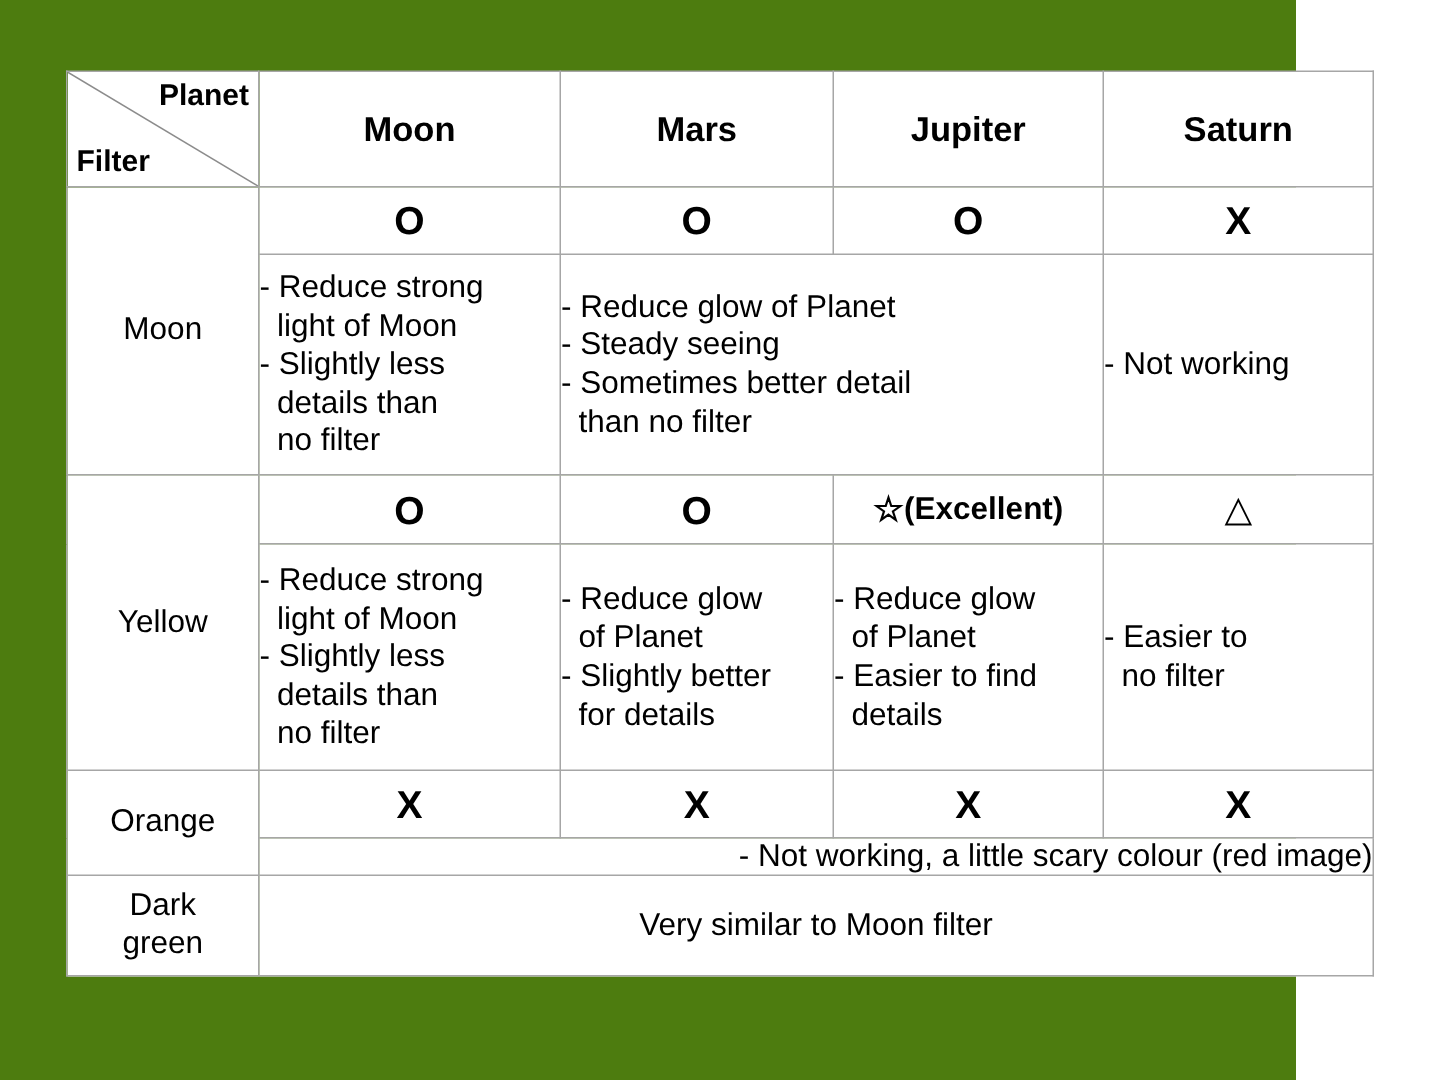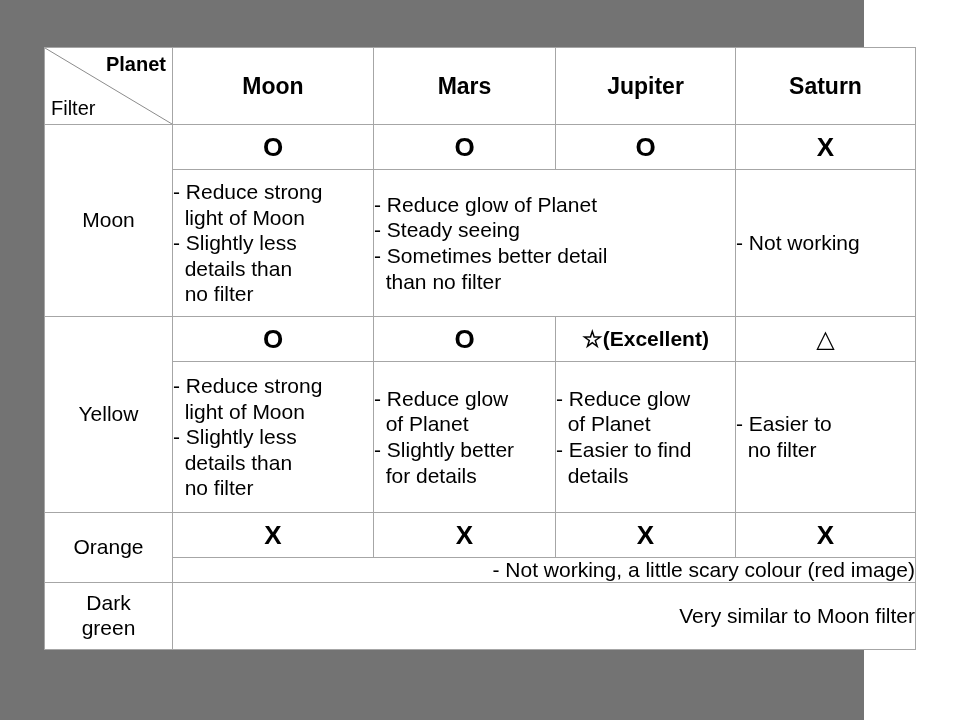--- a/index.html
+++ b/index.html
@@ -12,21 +12,21 @@
     height: 720px;
     font-family: "Liberation Sans", sans-serif;
     color: #000000;
     overflow: hidden;
   }
 
   .page {
     position: relative;
     width: 864px;
     height: 720px;
-    background: #737373;
+    background: #4d7c0f;
   }
 
   table.filter-table {
     position: absolute;
     left: 44px;
     top: 47px;
     width: 871px;
     border-collapse: collapse;
     table-layout: fixed;
   }
@@ -66,21 +66,21 @@
     right: 6px;
     top: 5px;
     font-weight: bold;
     font-size: 20px;
     line-height: 1.1;
   }
   .corner-filter {
     position: absolute;
     left: 6px;
     bottom: 5px;
-    font-weight: normal;
+    font-weight: bold;
     font-size: 20px;
     line-height: 1.1;
   }
 
   
   .rowlabel {
     text-align: center;
     font-size: 21px;
     line-height: 1.18;
     padding: 2px 4px;
@@ -128,21 +128,21 @@
     text-indent: -15px;
     white-space: pre-wrap;
   }
 
   .centered-note {
     text-align: right;
     font-size: 21px;
     padding: 8px 4px;
   }
   .centered-note-tall {
-    text-align: right;
+    text-align: center;
     font-size: 21px;
     height: 66px;
   }
 
   
   .sep-top > td {
     border-top: 2px solid #9a9a9a;
   }
   .outer-bottom > td {
     border-bottom: 2px solid #9a9a9a;

